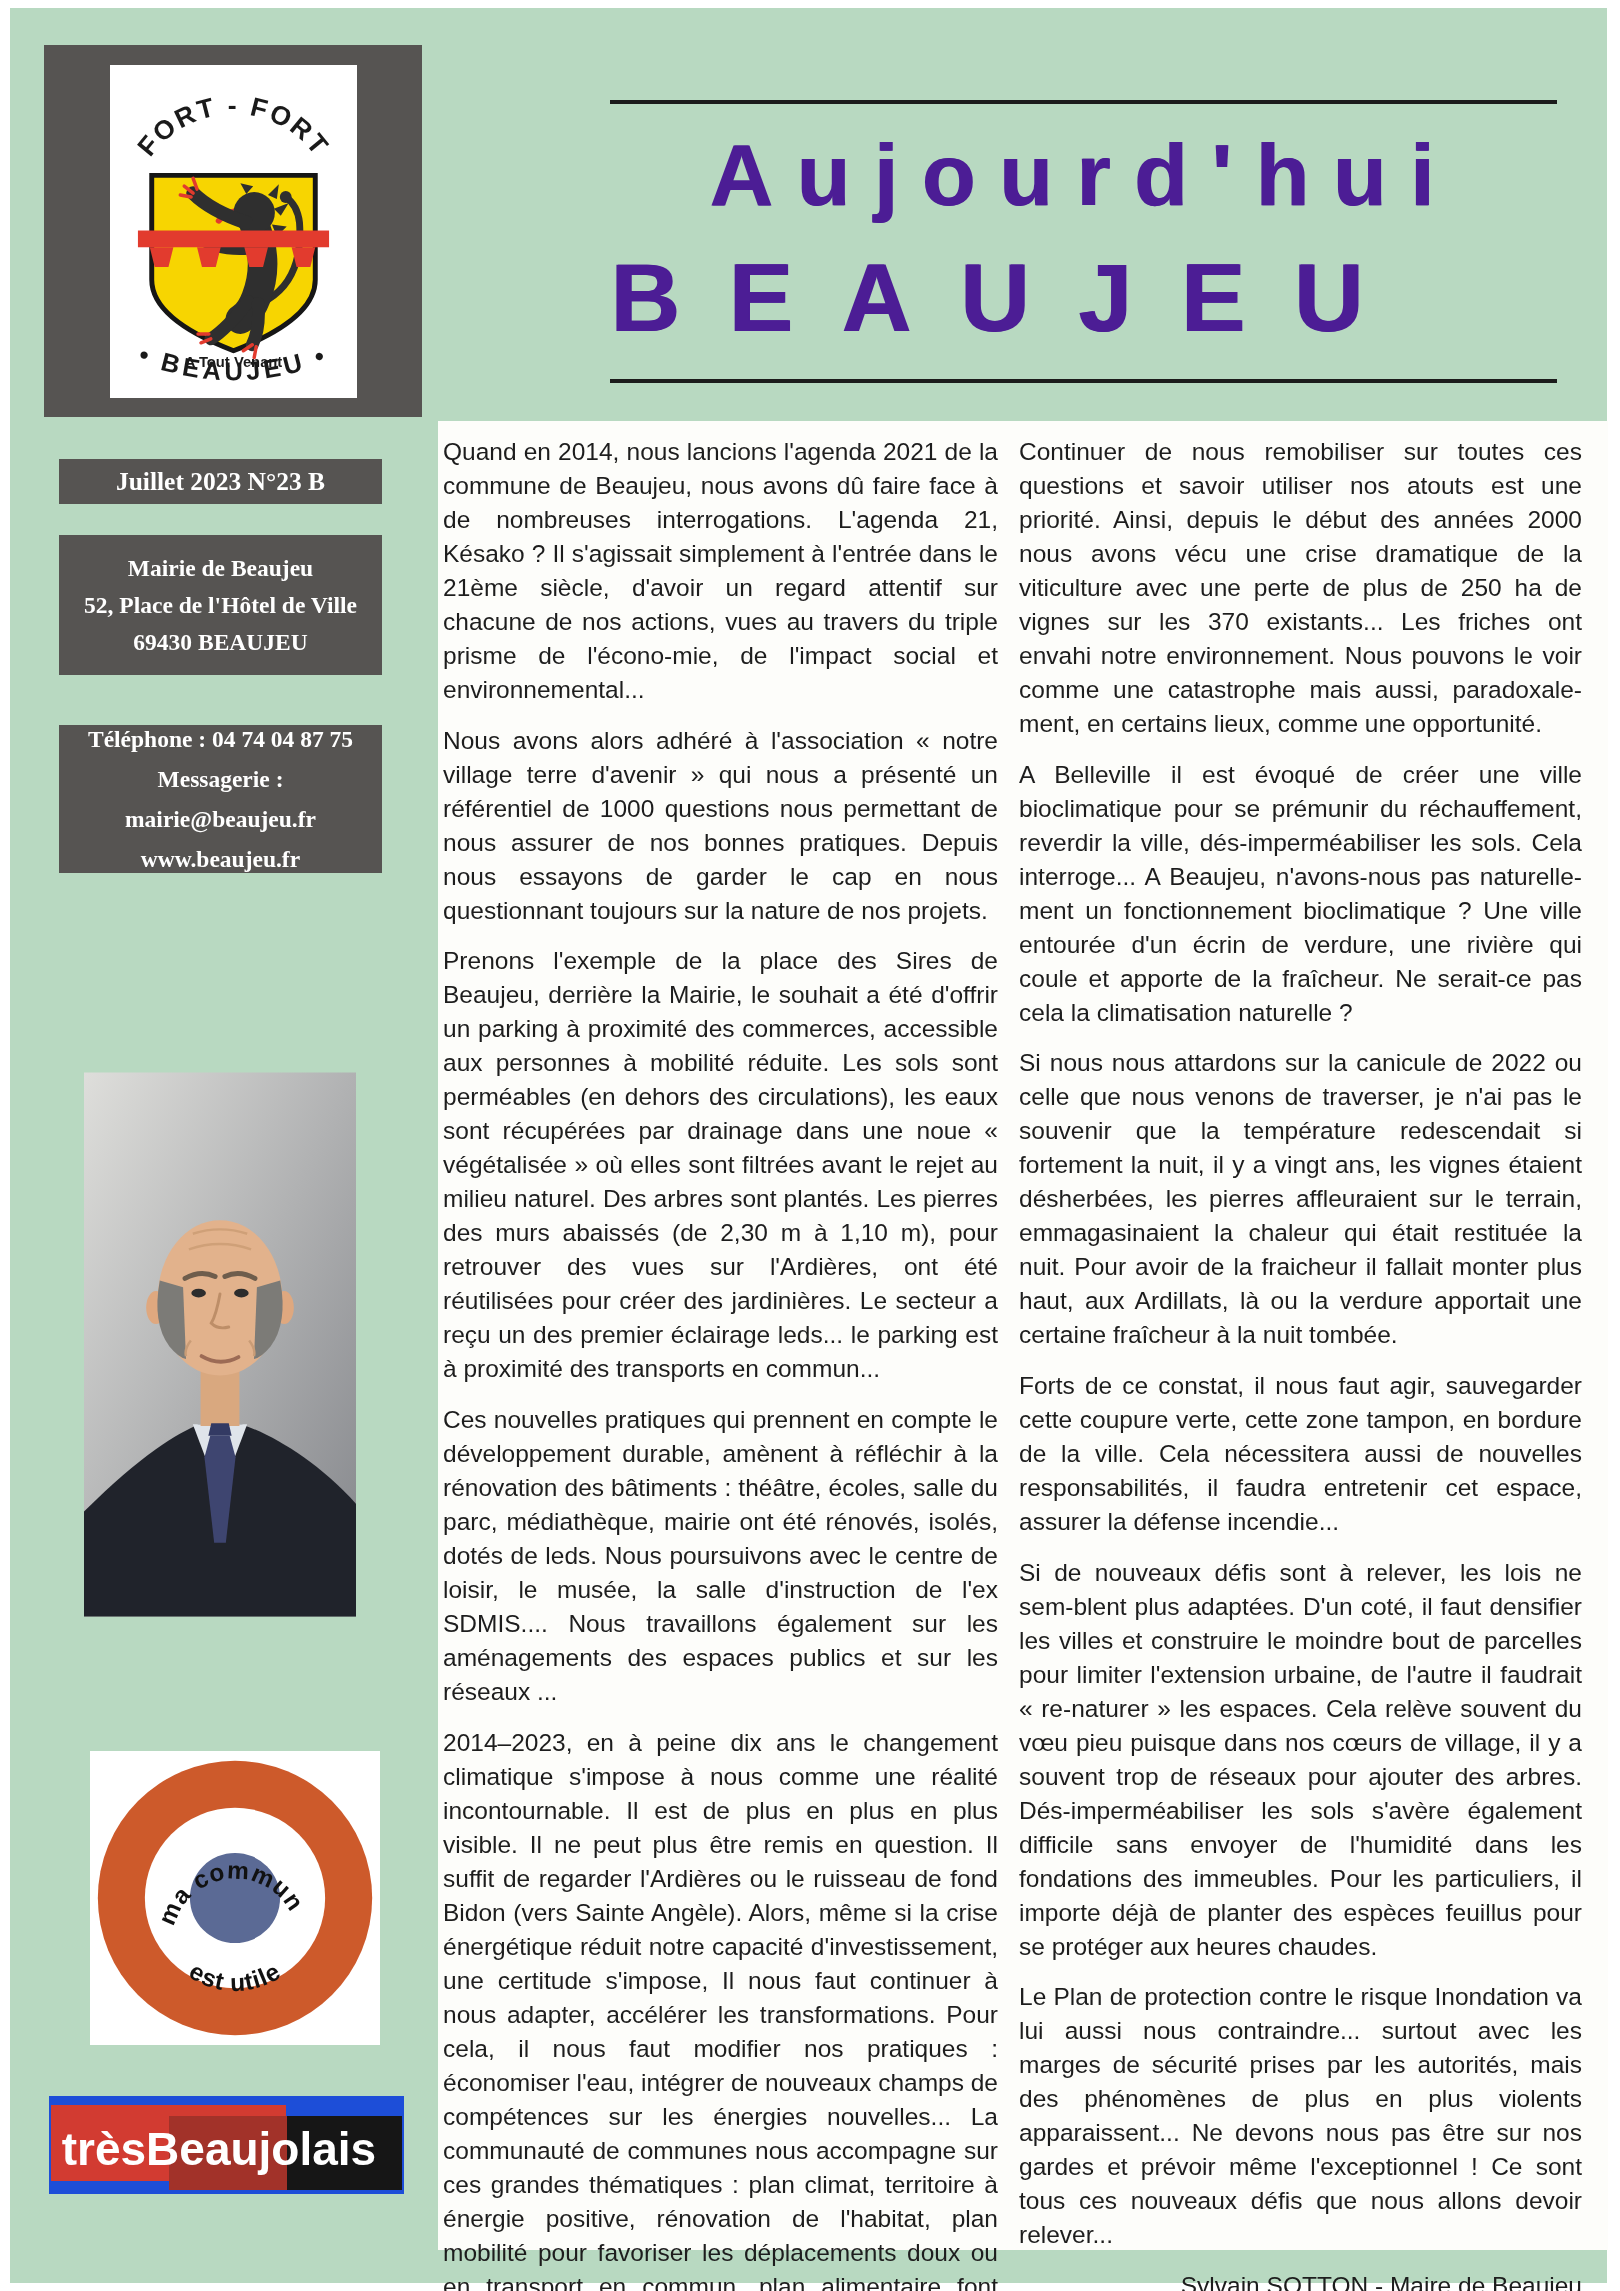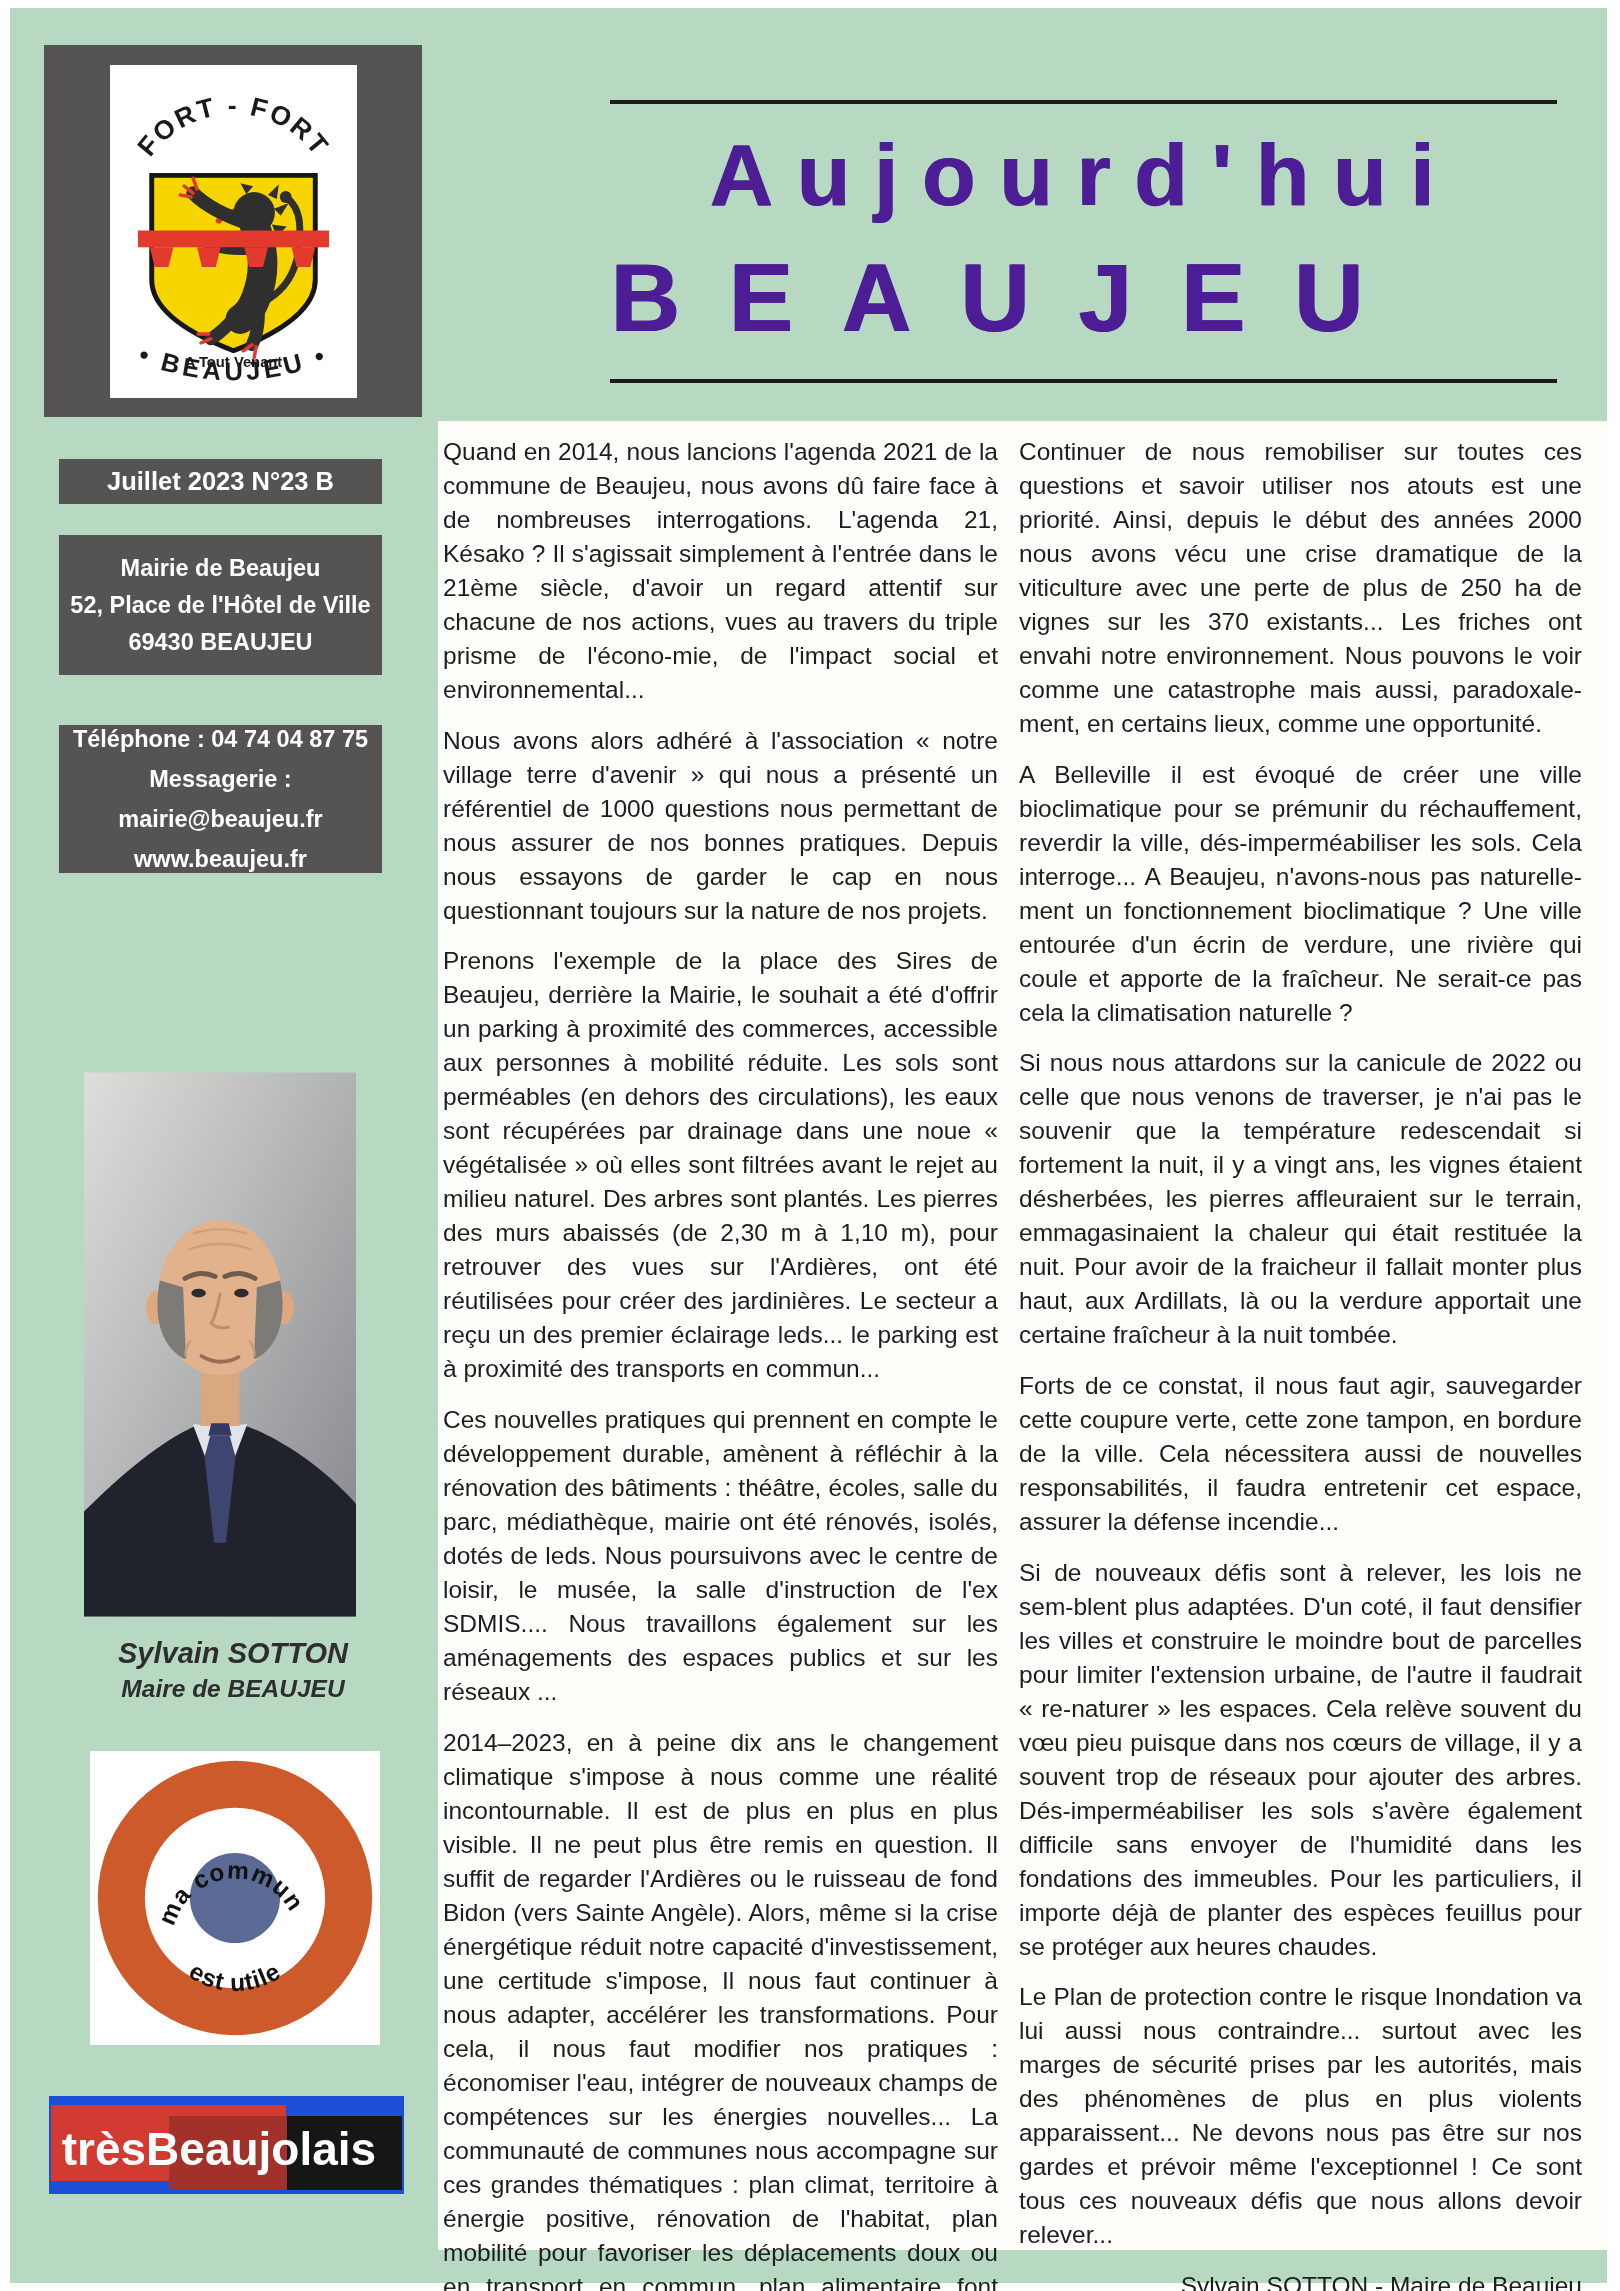--- a/index.html
+++ b/index.html
@@ -16,21 +16,21 @@
               margin:31px 0 33px;line-height:1;text-shadow:1.5px 0 currentColor;}
 
   
   .crest-box{position:absolute;left:44px;top:45px;width:378px;height:372px;background:#565452;
              display:flex;align-items:center;justify-content:center;}
   .crest-inner{width:247px;height:333px;background:#ffffff;display:flex;align-items:center;justify-content:center;}
 
   
   .side-box{position:absolute;left:59px;width:323px;background:#565452;color:#ffffff;
             font-weight:700;display:flex;flex-direction:column;align-items:center;justify-content:center;
-            text-align:center;}
+            text-align:center;font-family:Liberation Serif, serif;}
   .issue-box{top:459px;height:45px;font-size:25.5px;}
   .address-box{top:535px;height:140px;font-size:23.5px;line-height:37px;}
   .contact-box{top:725px;height:148px;font-size:23.5px;line-height:40px;}
 
   
   .photo{position:absolute;left:84px;top:1070px;width:272px;height:549px;overflow:hidden;}
   .caption{position:absolute;left:44px;top:1635px;width:378px;text-align:center;
            font-style:italic;font-weight:700;color:#2e2e2e;}
   .caption-name{font-size:29px;line-height:1.3;}
   .caption-role{font-size:24.5px;line-height:1.3;}
@@ -150,24 +150,20 @@
       <path d="M145,210 q15,-7 31,2" stroke="#6e5d4c" stroke-width="5" fill="none" stroke-linecap="round"></path>
       <ellipse cx="118" cy="227" rx="7.5" ry="4.5" fill="#2d2d2d"></ellipse>
       <ellipse cx="162" cy="227" rx="7.5" ry="4.5" fill="#2d2d2d"></ellipse>
       <path d="M140,228 q-4,22 -9,30 q7,7 18,4" stroke="#bd8e68" stroke-width="3" fill="none" stroke-linecap="round"></path>
       <path d="M121,292 q19,11 38,1" stroke="#9c6b55" stroke-width="4" fill="none" stroke-linecap="round"></path>
       <path d="M110,276 q-7,9 -5,16 M 170,276 q7,9 5,16" stroke="#c99c76" stroke-width="2.5" fill="none"></path>
       <path d="M108,182 q32,-11 64,0 M 112,166 q28,-9 56,0" stroke="#cfa078" stroke-width="2.5" fill="none"></path>
     </svg>
   </div>
 
-  <div class="caption">
-    <div class="caption-name">Sylvain SOTTON</div>
-    <div class="caption-role">Maire de BEAUJEU</div>
-  </div>
 
   <div class="badge-box">
     <svg width="290" height="294" viewBox="0 0 296 300">
       <defs>
         <path id="barc-top" d="M 88,172 A 64,64 0 0 1 208,172" fill="none"></path>
         <path id="barc-bot" d="M 70,192 A 84,84 0 0 0 226,192" fill="none"></path>
       </defs>
       <circle cx="148" cy="150" r="140" fill="#cd5a2b"></circle>
       <circle cx="148" cy="150" r="92" fill="#ffffff"></circle>
       <circle cx="148" cy="150" r="46" fill="#5b6a95"></circle>

